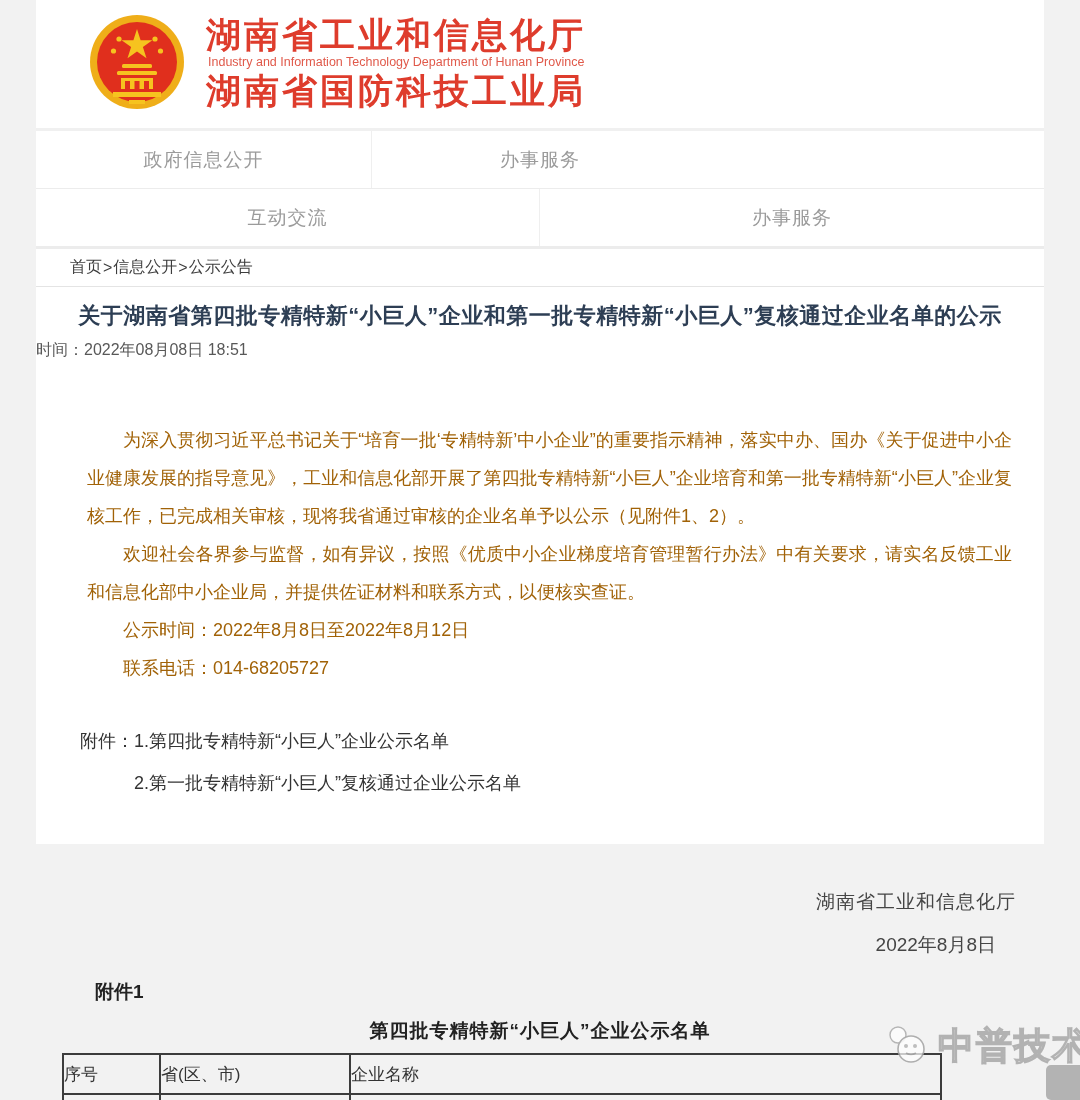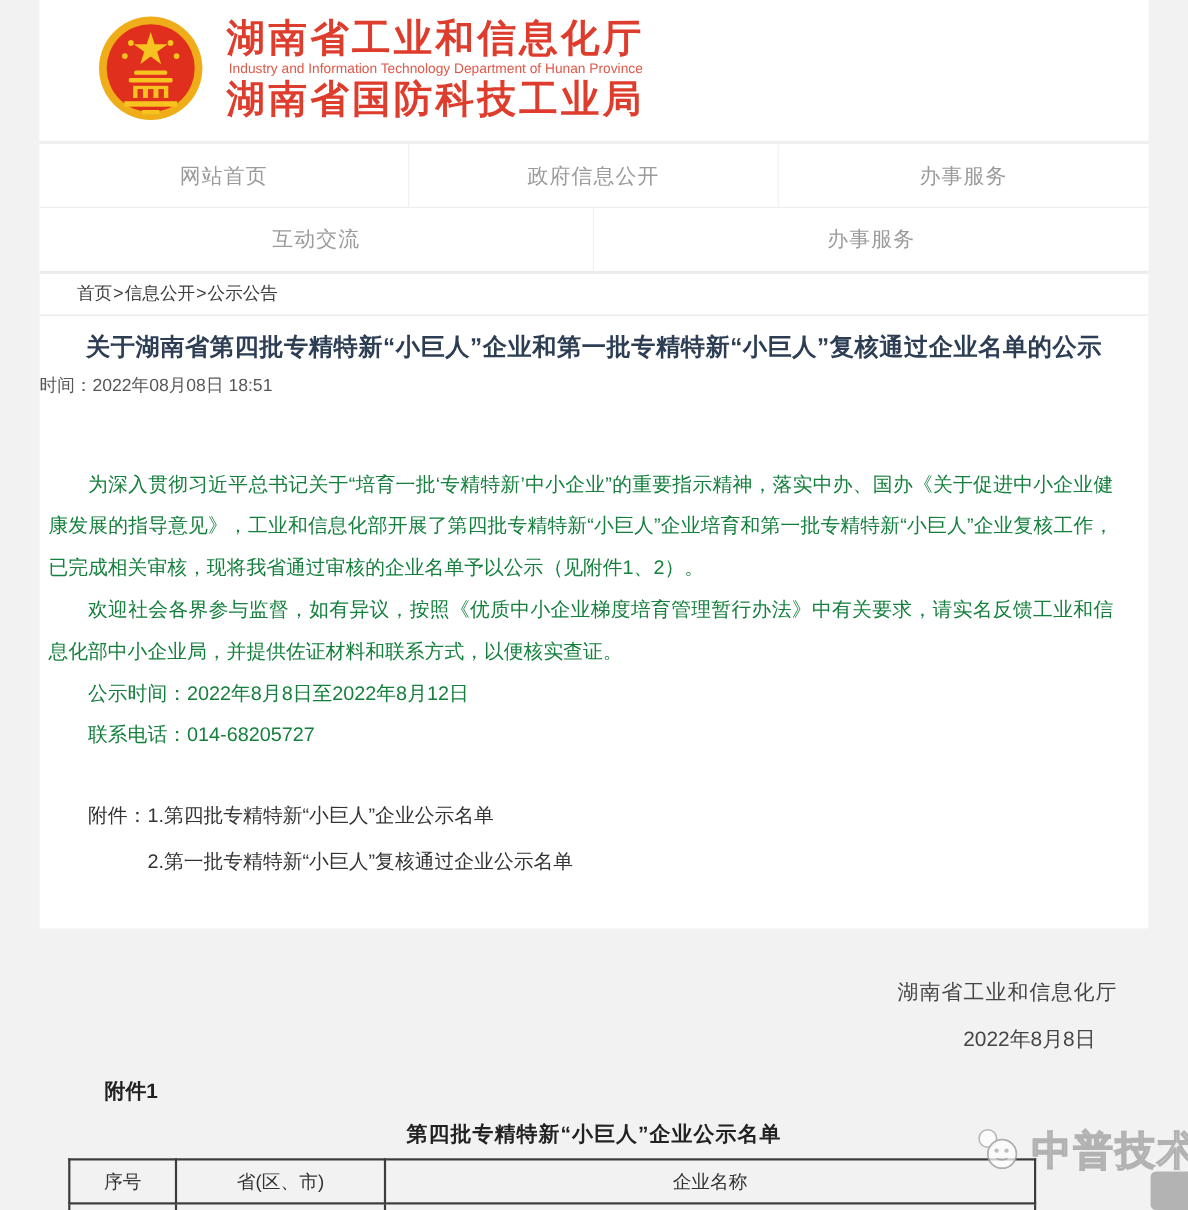--- a/index.html
+++ b/index.html
@@ -36,34 +36,34 @@
     font-size:16px; color:#3d3d3d; border-bottom:1px solid #e4e4e4;
   }
   .crumb { cursor:pointer; }
   .crumb-sep { margin:0 1px; color:#3d3d3d; }
   
   .article-title {
     margin-top:15px; text-align:center; color:#2d3e54; font-weight:bold;
     font-size:22px; letter-spacing:0.5px; white-space:nowrap; line-height:27px;
   }
   .article-time { margin-top:11px; color:#585858; font-size:16px; }
-  .body-text { padding:0 32px 0 8px; margin-top:60px; color:#15803d; font-size:18px; line-height:38px; text-align:justify; }
+  .body-text { padding:0 32px 0 8px; margin-top:60px; color:#a16207; font-size:18px; line-height:38px; text-align:justify;margin-left:43px; }
   .body-text p { text-indent:2em; }
   .attachments { display:flex; margin-top:33px; padding-left:8px; color:#333; font-size:18px; line-height:42px; }
   .attach-label { margin-left:2em; white-space:nowrap; }
   .attach-items div { white-space:nowrap; }
   .signature { margin-top:85px; text-align:right; color:#454545; font-size:19px; }
   .sig-org { padding-right:28px; letter-spacing:1px; }
   .sig-date { padding-right:48px; margin-top:17px; }
   
   .annex-label { margin-top:21px; padding-left:59px; font-size:19px; font-weight:bold; color:#222; }
   .annex-table-title { margin-top:13px; text-align:center; font-size:19px; font-weight:bold; color:#222; letter-spacing:1px; }
   table.annex { border-collapse:collapse; margin:9px 0 0 26px; width:878px; table-layout:fixed; }
   table.annex th, table.annex td { border:2px solid #3c3c3c; font-weight:normal; color:#333; font-size:17px; }
-  table.annex th { height:40px; text-align:center; }
+  table.annex th { height:40px; text-align:left; }
   table.annex td { height:36px; text-align:center; }
   table.annex td.left { text-align:left; padding-left:3px; }
   col.c1 { width:97px; } col.c2 { width:190px; } col.c3 { width:591px; }
   
   .watermark {
     position:absolute; left:884px; top:1022px; display:flex; align-items:center;
     pointer-events:none; opacity:0.85;
   }
   .wm-logo { width:48px; height:48px; margin-right:6px; }
   .wm-text {
@@ -104,21 +104,20 @@
     </svg>
     <div class="masthead-text">
       <div class="org-line">湖南省工业和信息化厅</div>
       <div class="org-en">Industry and Information Technology Department of Hunan Province</div>
       <div class="org-line">湖南省国防科技工业局</div>
     </div>
   </div>
 
   <div class="nav">
     <div class="nav-row r1">
-      <div class="nav-cell">网站首页</div>
       <div class="nav-cell">政府信息公开</div>
       <div class="nav-cell">办事服务</div>
     </div>
     <div class="nav-row r2">
       <div class="nav-cell">互动交流</div>
       <div class="nav-cell">办事服务</div>
     </div>
   </div>
 
   <div class="breadcrumb">

